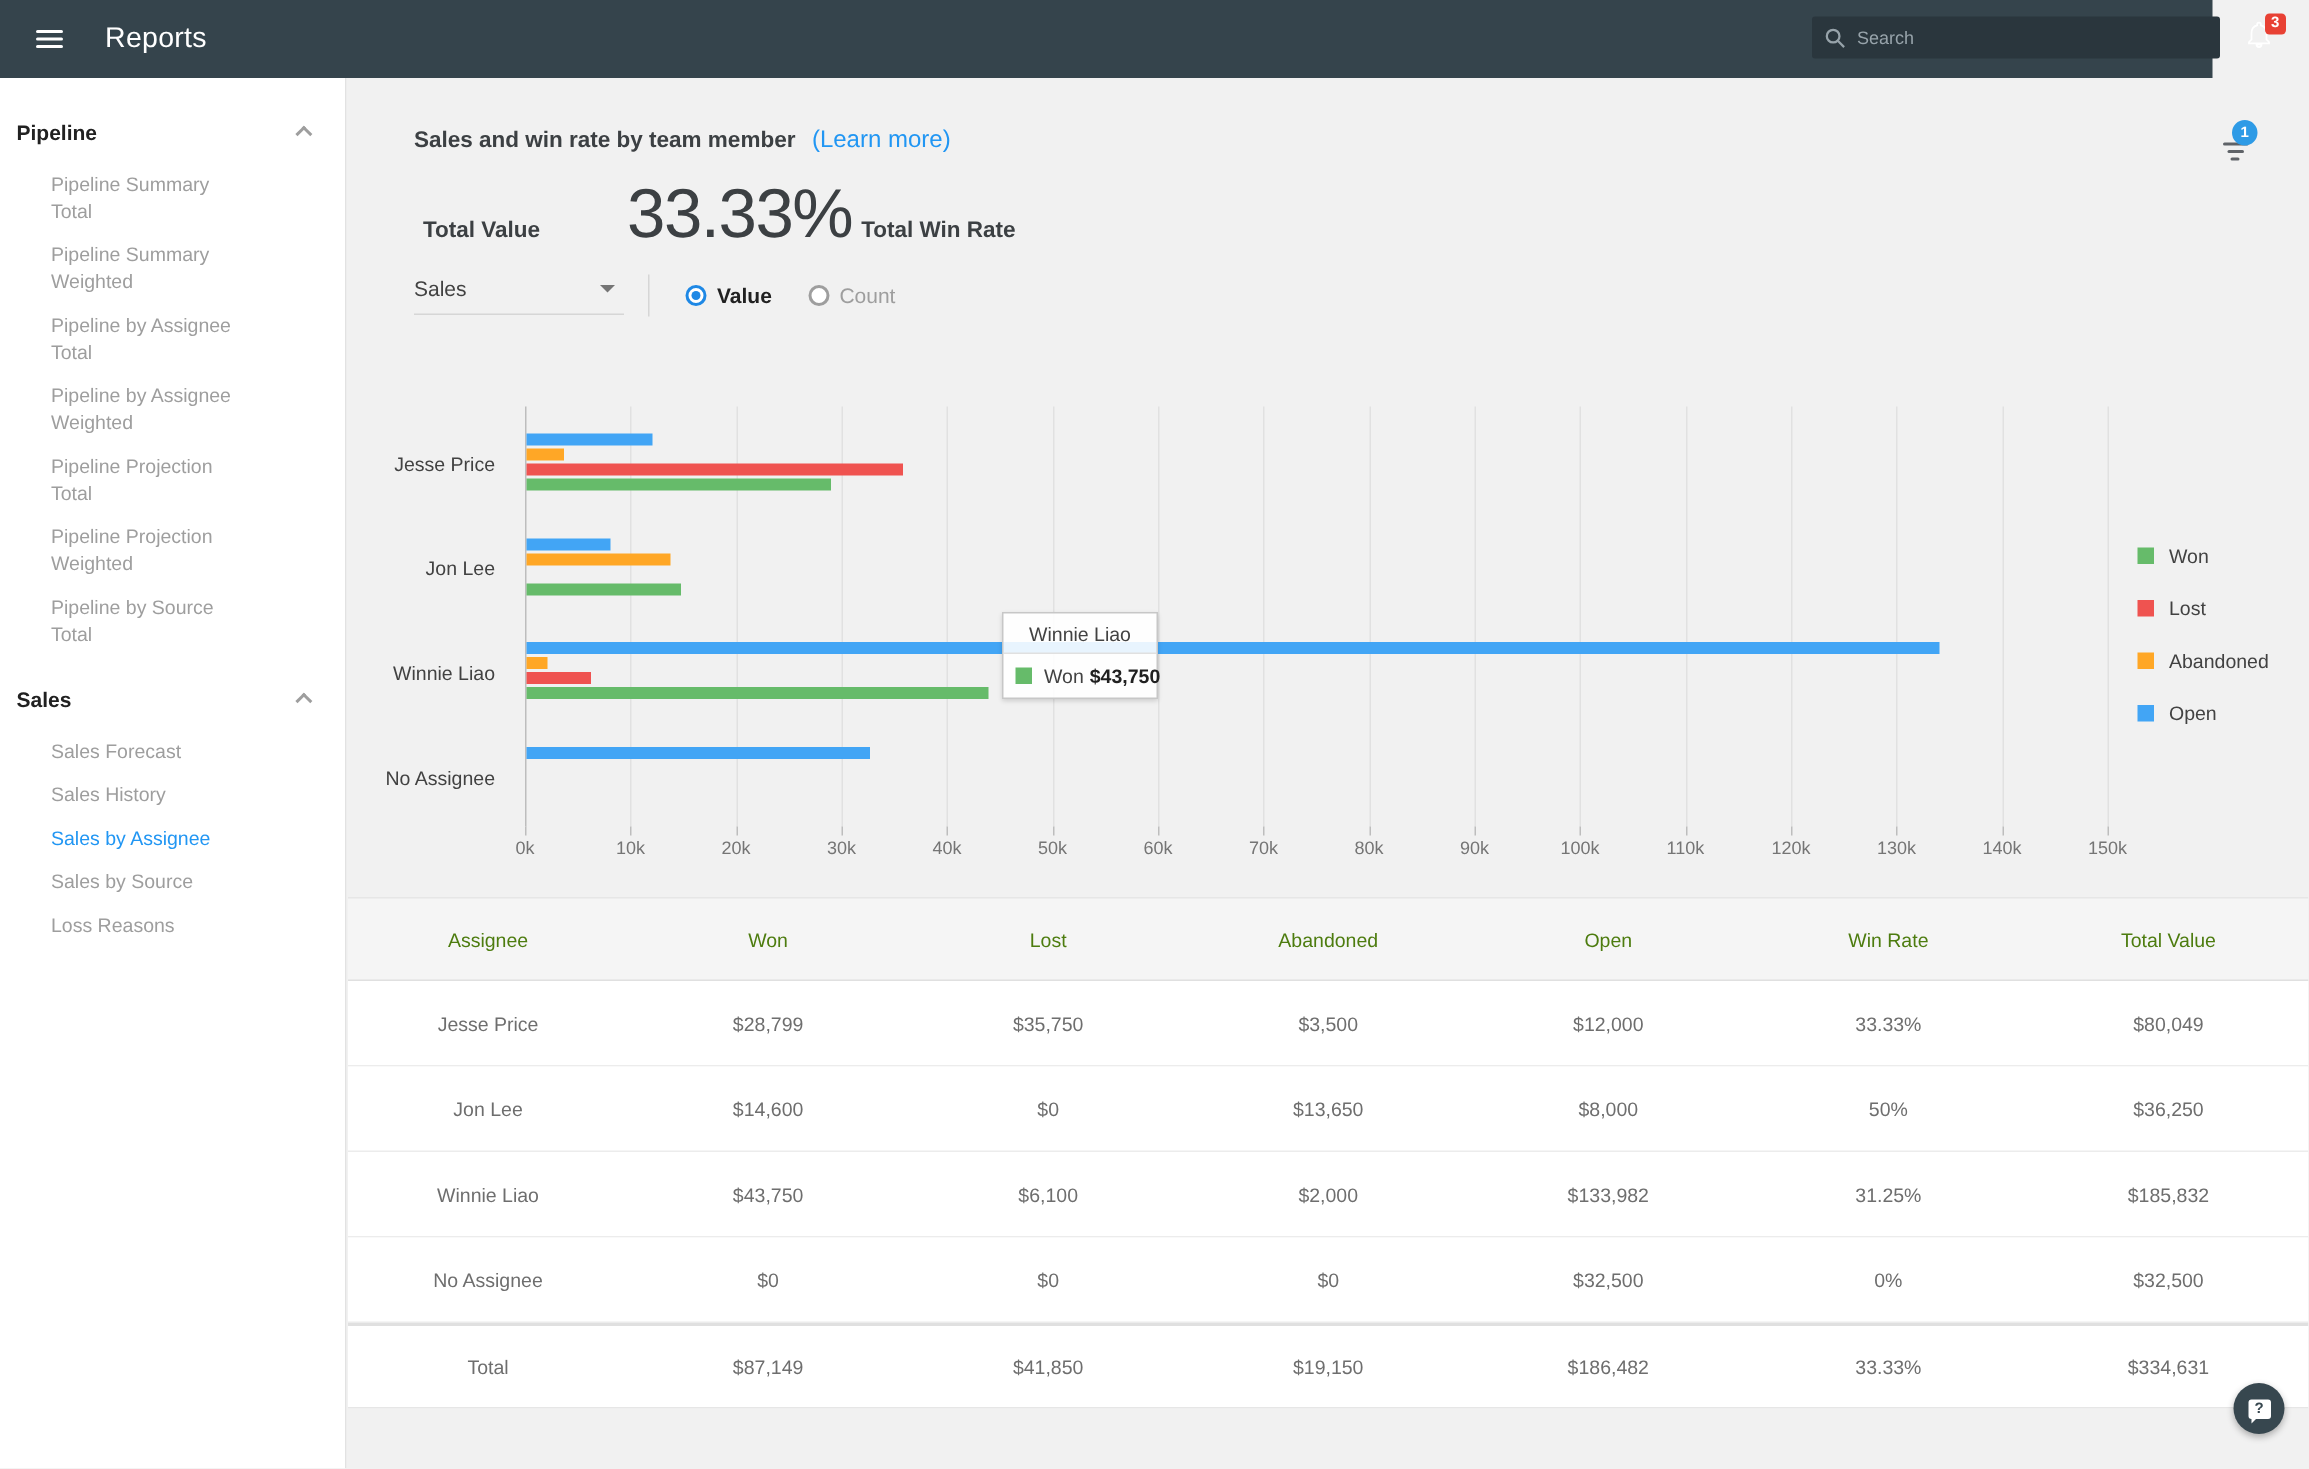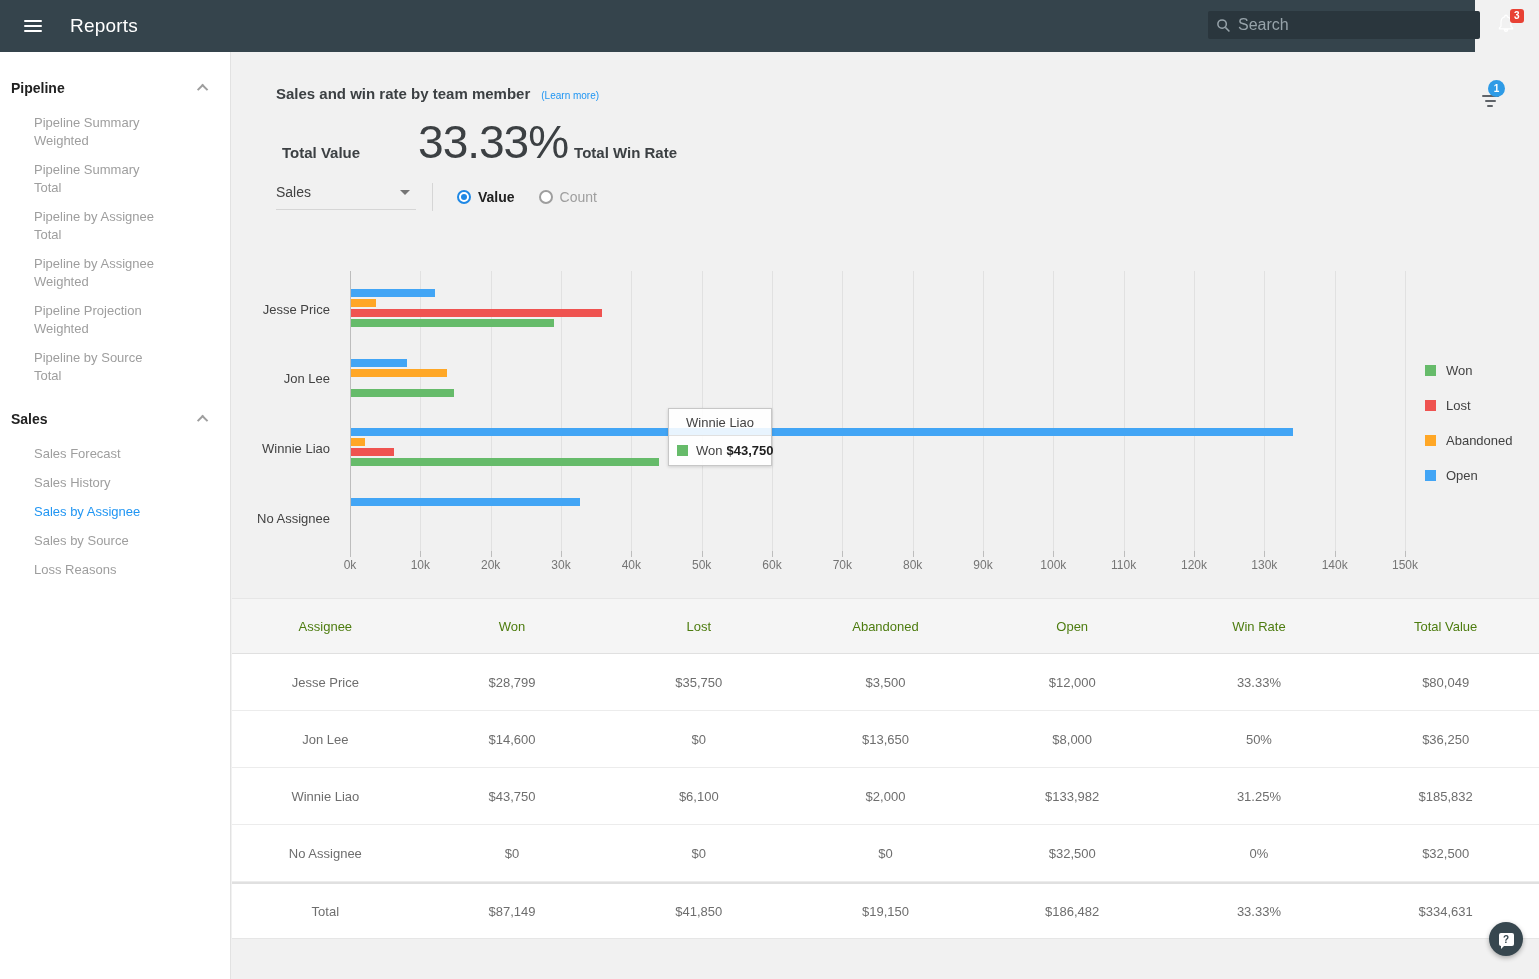--- a/index.html
+++ b/index.html
@@ -19,21 +19,21 @@
   }
   .hamburger { margin-left: 24px; width: 18px; cursor: pointer; }
   .hamburger span { display: block; height: 2px; background: #FFFFFF; margin: 3px 0; border-radius: 1px; }
   .topbar-title { color: #FFFFFF; font-size: 19px; margin-left: 28px; font-weight: 400; letter-spacing: .2px; }
   .searchbox {
     position: absolute; left: 1208px; top: 11px; width: 272px; height: 28px;
     background: #2A363D; border-radius: 2px; display: flex; align-items: center; padding: 0 8px;
   }
   .searchbox input {
     background: transparent; border: none; outline: none; color: #C5CDD2;
-    font-size: 16px; margin-left: 7px; width: 220px; font-family: "Liberation Sans", sans-serif;
+    font-size: 12px; margin-left: 7px; width: 220px; font-family: "Liberation Sans", sans-serif;
   }
   .searchbox input::placeholder { color: #97A3AA; }
   .bell-wrap { position: absolute; left: 1496px; top: 13px; width: 30px; height: 30px; cursor: pointer; }
   .notif-badge {
     position: absolute; left: 14px; top: -4px; background: #E84134; color: #fff;
     font-size: 10px; font-weight: bold; padding: 2px 4px; border-radius: 3px; line-height: 10px;
   }
 
   
   .sidebar {
@@ -51,21 +51,21 @@
     padding-left: 34px; padding-right: 40px; margin-bottom: 11px;
     font-size: 13px; line-height: 18px; color: #9E9E9E; cursor: pointer; max-width: 200px;
   }
   .side-item.active { color: #2196F3; }
 
   
   .main { position: absolute; top: 52px; left: 232px; width: 1199px; bottom: 0; background: #F1F1F1; }
 
   .report-title-row { position: absolute; top: 33px; left: 44px; display: flex; align-items: baseline; }
   .report-title { font-size: 15px; font-weight: bold; color: #3C4043; }
-  .learn-more { font-size: 10px; color: #2196F3; margin-left: 11px; cursor: pointer; text-decoration: none; }
+  .learn-more { font-size: 16px; color: #2196F3; margin-left: 11px; cursor: pointer; text-decoration: none; }
 
   .filter-btn { position: absolute; left: 1243px; top: 32px; width: 30px; height: 28px; cursor: pointer; }
   .filter-lines span { display: block; background: #5F6368; height: 2px; margin: 3px auto; border-radius: 1px; }
   .filter-lines span:nth-child(1) { width: 17px; margin-top: 11px; }
   .filter-lines span:nth-child(2) { width: 11px; }
   .filter-lines span:nth-child(3) { width: 6px; }
   .filter-badge {
     position: absolute; left: 13px; top: -4px; width: 17px; height: 17px; border-radius: 50%;
     background: #2E9BE6; color: #fff; font-size: 10px; font-weight: bold;
     display: flex; align-items: center; justify-content: center;
@@ -167,24 +167,25 @@
     <span class="notif-badge">3</span>
   </div>
 </div>
 
 <div class="sidebar" id="sidebar">
     <div class="side-section">
       <div class="side-section-header">
         <span class="side-section-title">Pipeline</span>
         <span class="chev"></span>
       </div>
+      <div class="side-item">Pipeline Summary Total</div>
       <div class="side-item">Pipeline Summary Weighted</div>
-      <div class="side-item">Pipeline Summary Total</div>
       <div class="side-item">Pipeline by Assignee Total</div>
       <div class="side-item">Pipeline by Assignee Weighted</div>
+      <div class="side-item">Pipeline Projection Total</div>
       <div class="side-item">Pipeline Projection Weighted</div>
       <div class="side-item">Pipeline by Source Total</div>
     </div>
     <div class="side-section">
       <div class="side-section-header">
         <span class="side-section-title">Sales</span>
         <span class="chev"></span>
       </div>
       <div class="side-item">Sales Forecast</div>
       <div class="side-item">Sales History</div>

